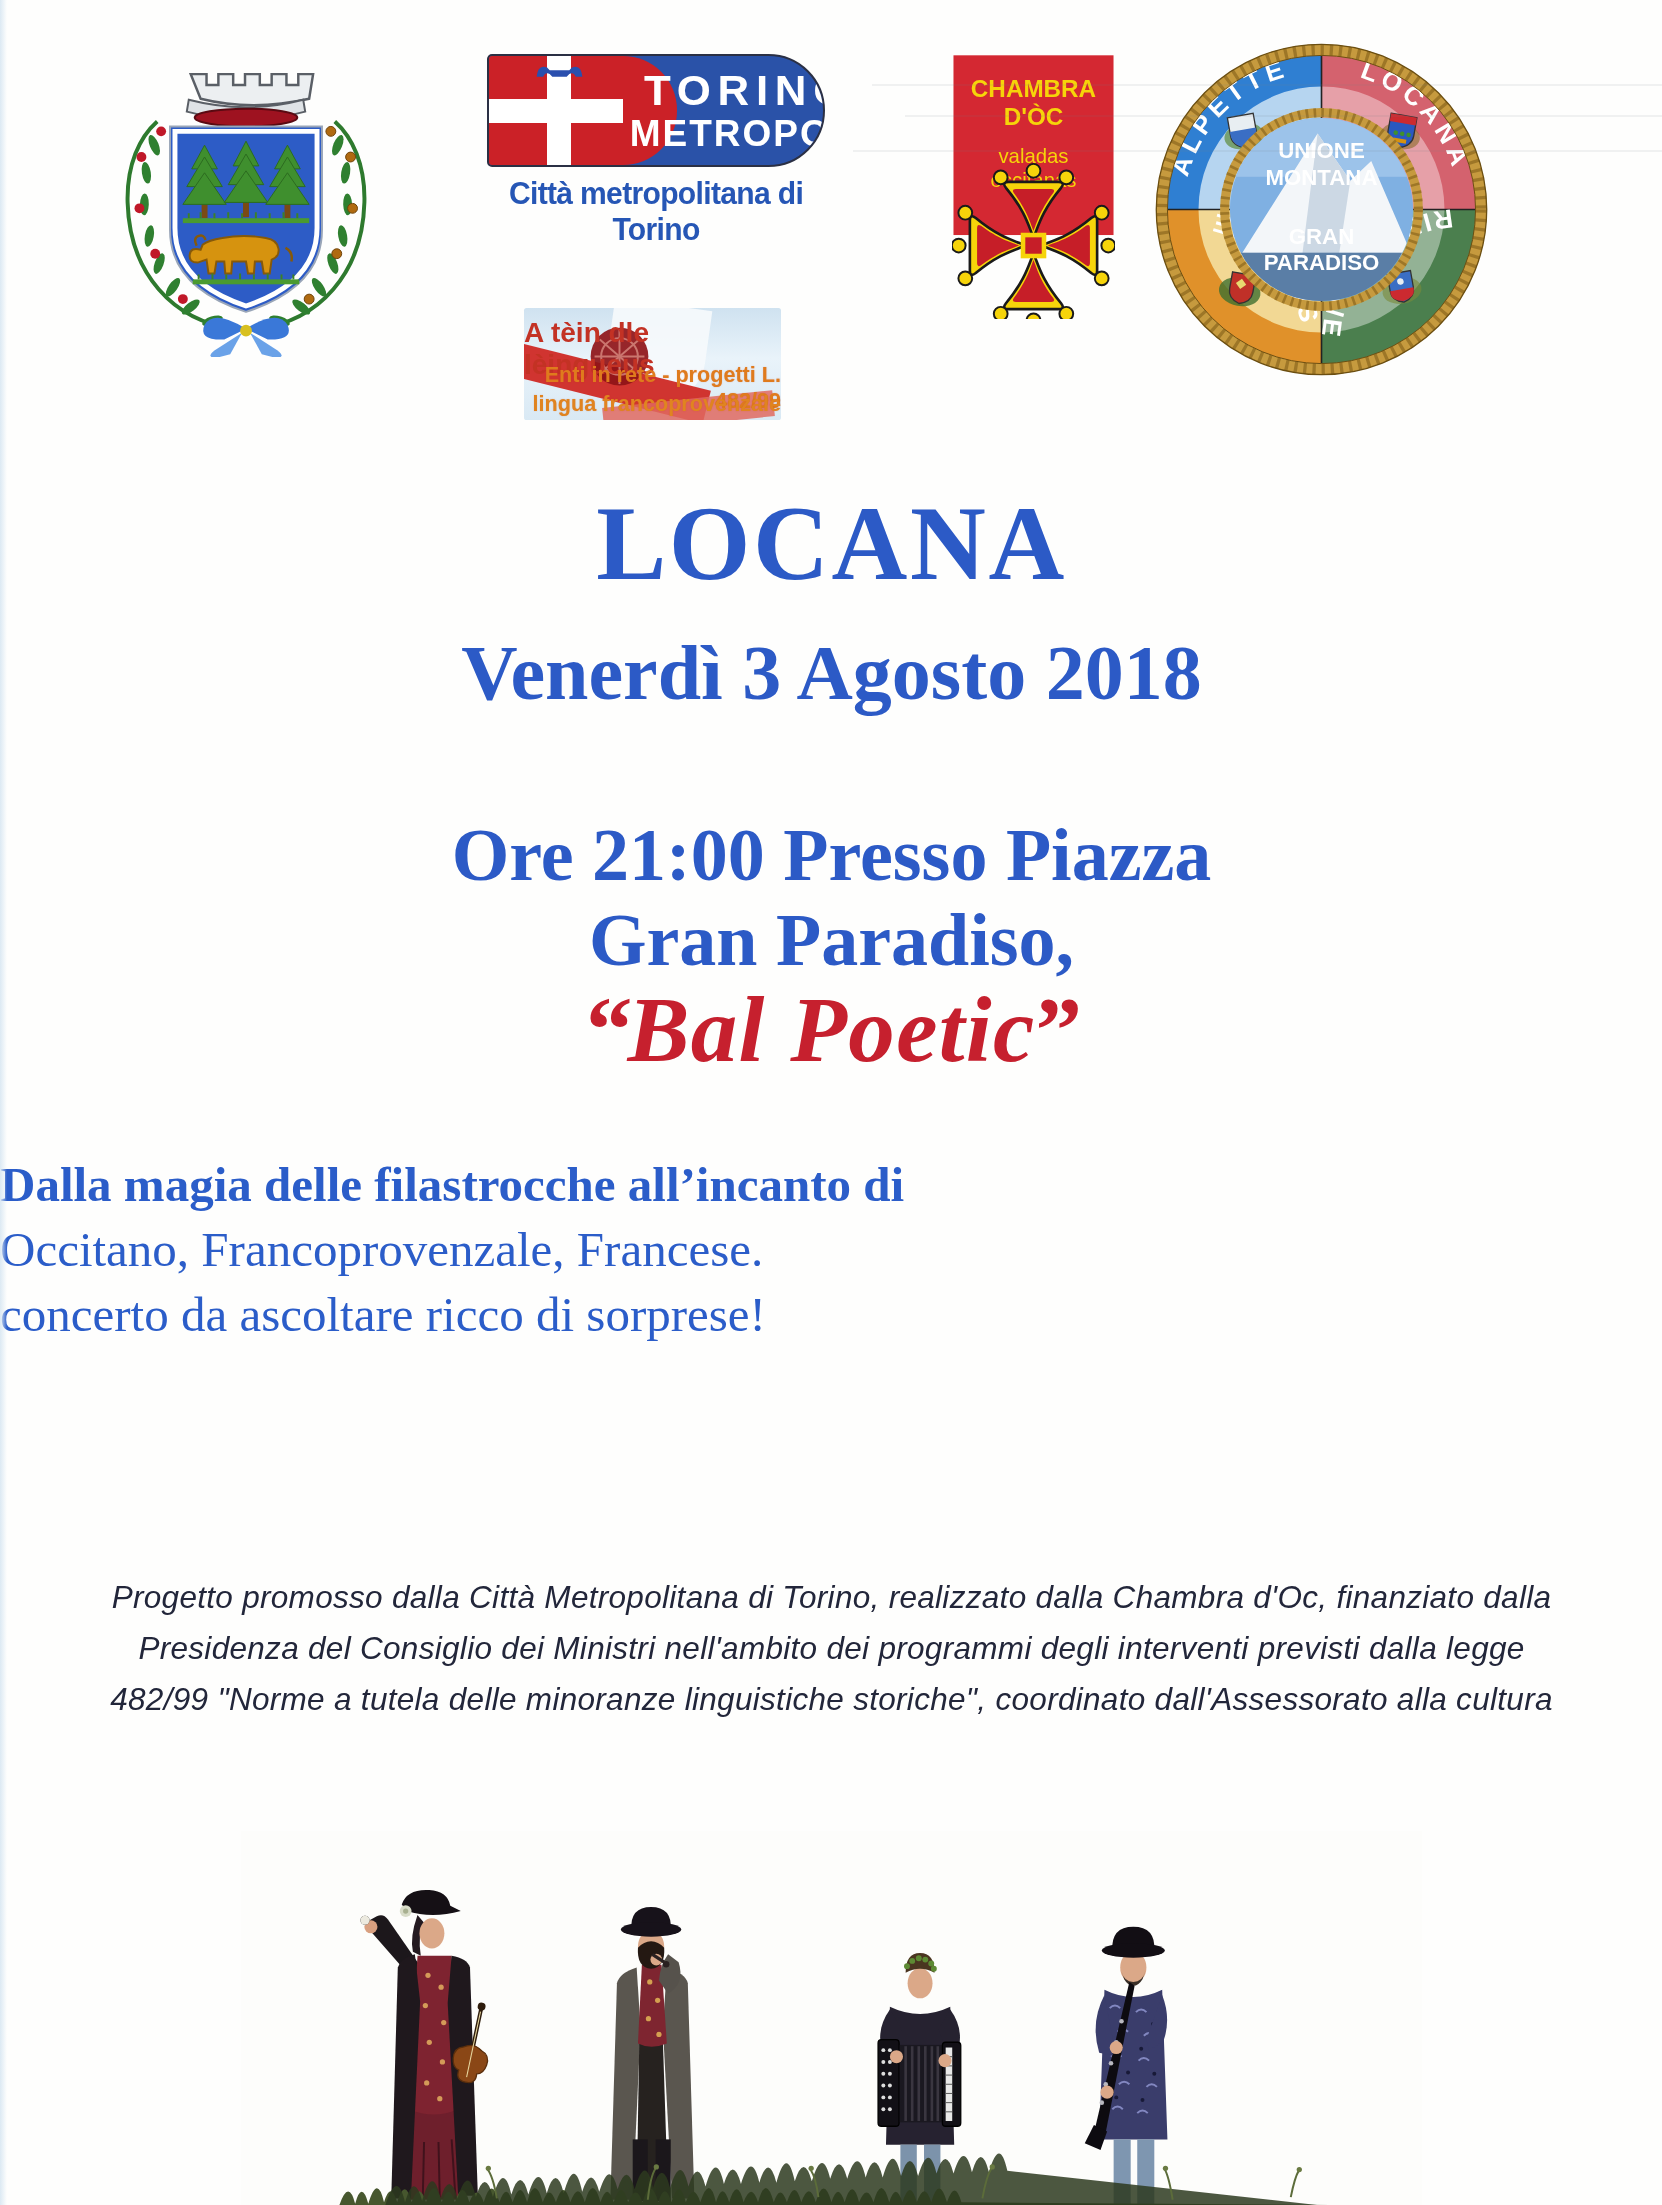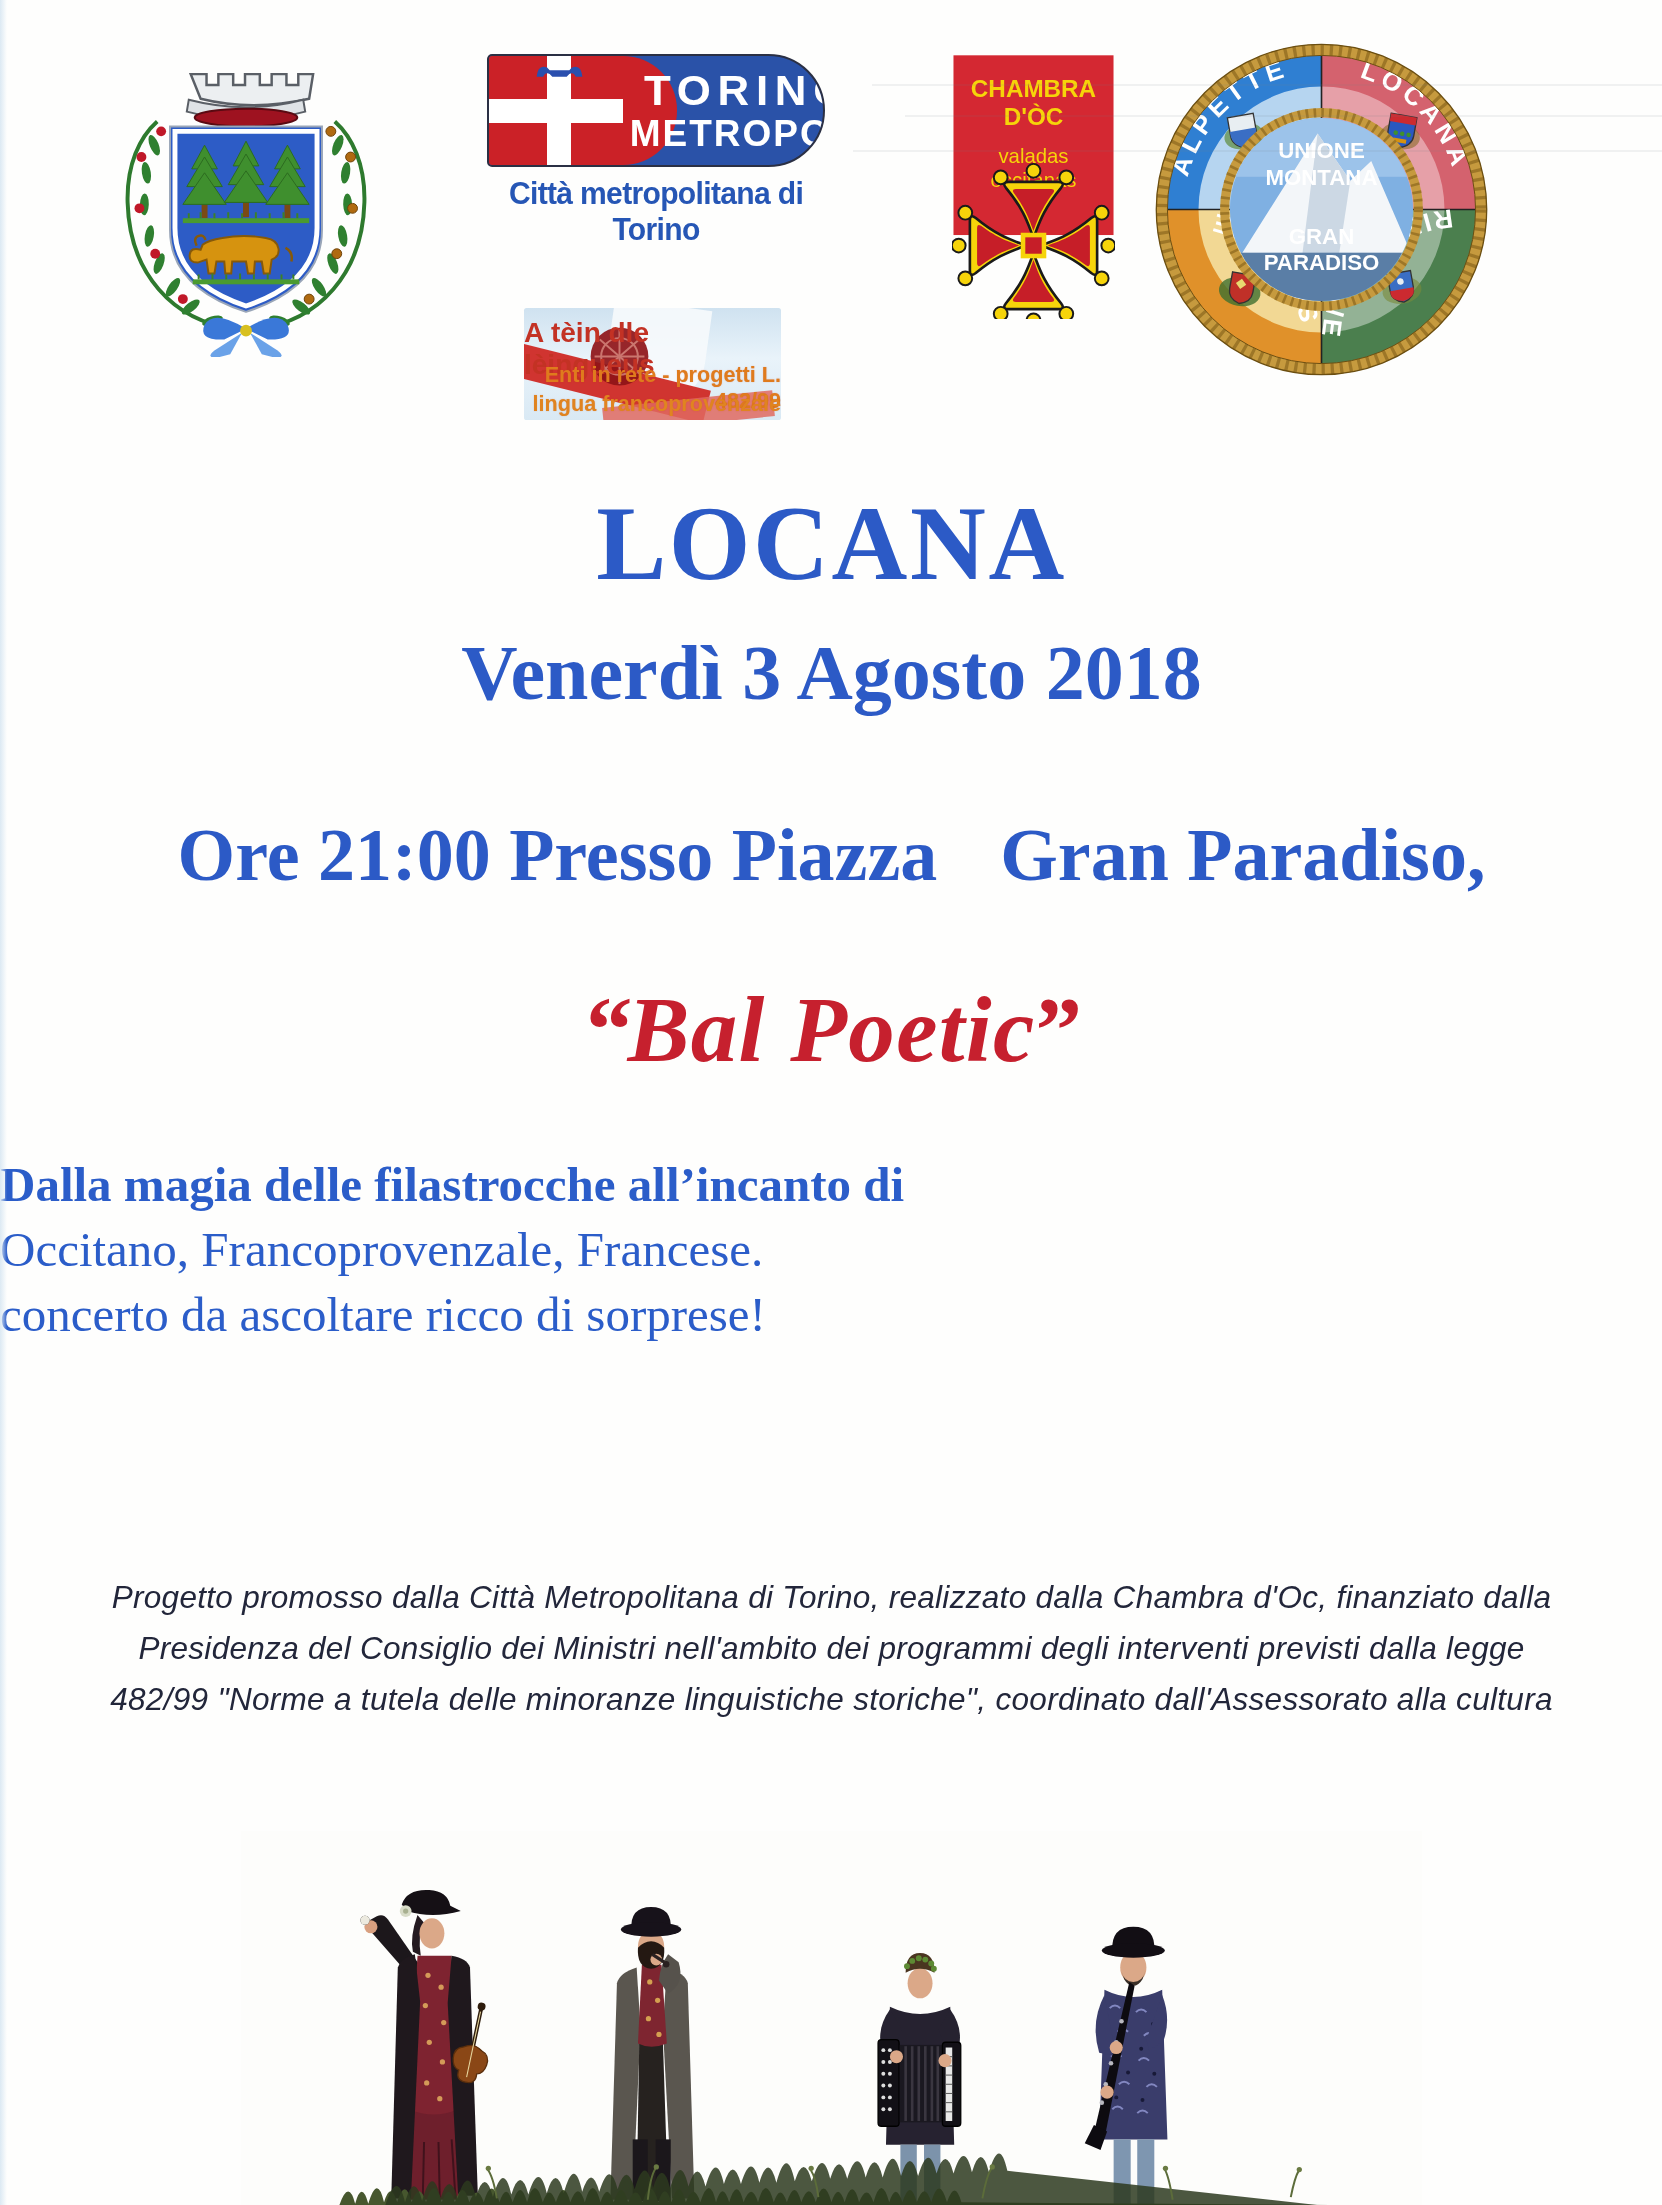--- a/index.html
+++ b/index.html
@@ -51,21 +51,21 @@
   .lb-line1{position:absolute;left:0;right:0;top:9.2px;color:#c33224;font-size:28px;z-index:3;}
   .lb-line2{position:absolute;left:0;right:0;top:54px;text-align:right;color:#df7b1d;font-size:21.6px;z-index:3;text-shadow:0 0 1.3px rgba(200,60,30,.35);}
   .lb-line3{position:absolute;left:0;right:0;top:83px;text-align:right;color:#e08420;font-size:21.6px;z-index:3;text-shadow:0 0 1.3px rgba(200,60,30,.35);}
   .chambra{position:absolute;left:952px;top:54px;width:163px;height:265px;}
   .unione{position:absolute;left:1154px;top:42px;width:335px;height:335px;}
 
   
   .cline{position:absolute;left:0;width:100%;text-align:center;color:#2c5ac6;}
   .t-title{top:483px;font-size:105px;font-weight:bold;letter-spacing:2.6px;}
   .t-date{top:628px;font-size:78px;font-weight:bold;}
-  .t-ore{top:813px;font-size:74px;font-weight:bold;display:flex;justify-content:center;column-gap:63px;}
+  .t-ore{top:813px;font-size:74px;font-weight:bold;display:flex;justify-content:center;column-gap:63px;flex-direction:column;}
   .t-event{top:976px;font-size:93px;font-weight:bold;font-style:italic;color:#c6202e;letter-spacing:1.3px;}
   .t-event .q{font-style:normal;letter-spacing:-5.2px;}
   .desc{position:absolute;top:1152px;left:0;width:100%;text-align:left;color:#2b5dc9;font-size:49px;line-height:65px;}
   .desc .b{font-weight:bold;}
   .desc .it{font-style:italic;}
   .credits{
     position:absolute;top:1572px;left:0;width:100%;text-align:center;color:#22263a;
     font-family:"Liberation Sans","DejaVu Sans",sans-serif;font-style:italic;
     font-size:31.5px;line-height:51px;letter-spacing:0.3px;
   }

